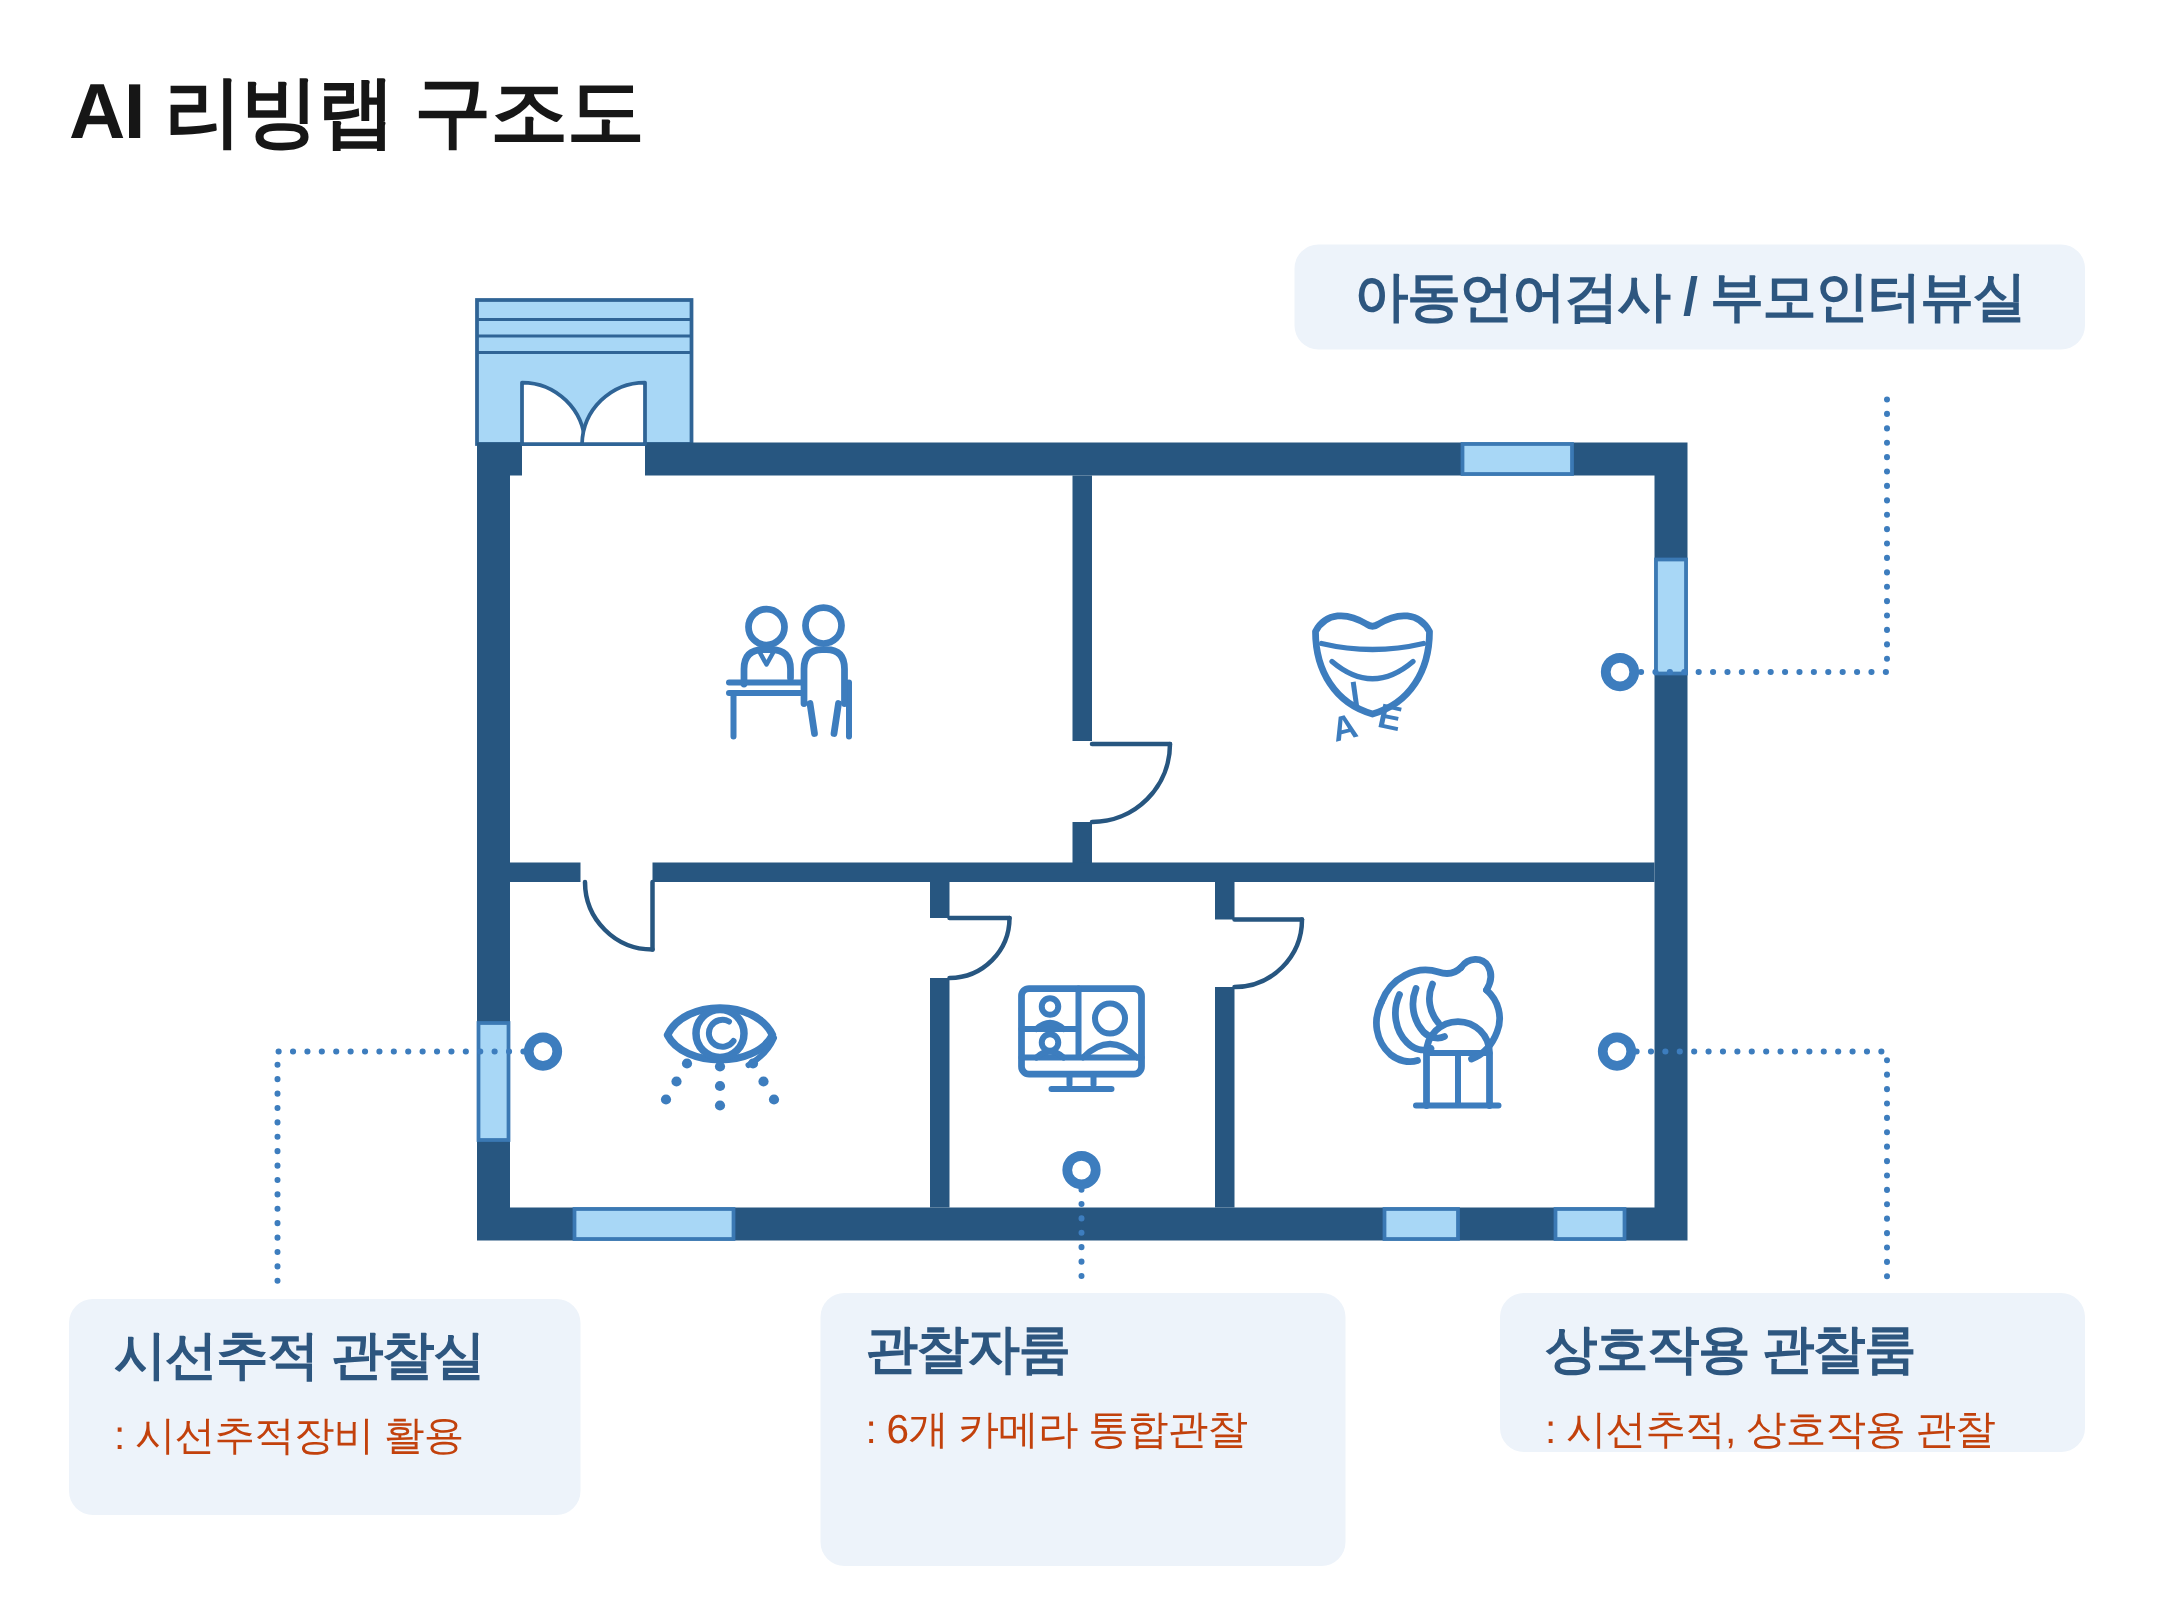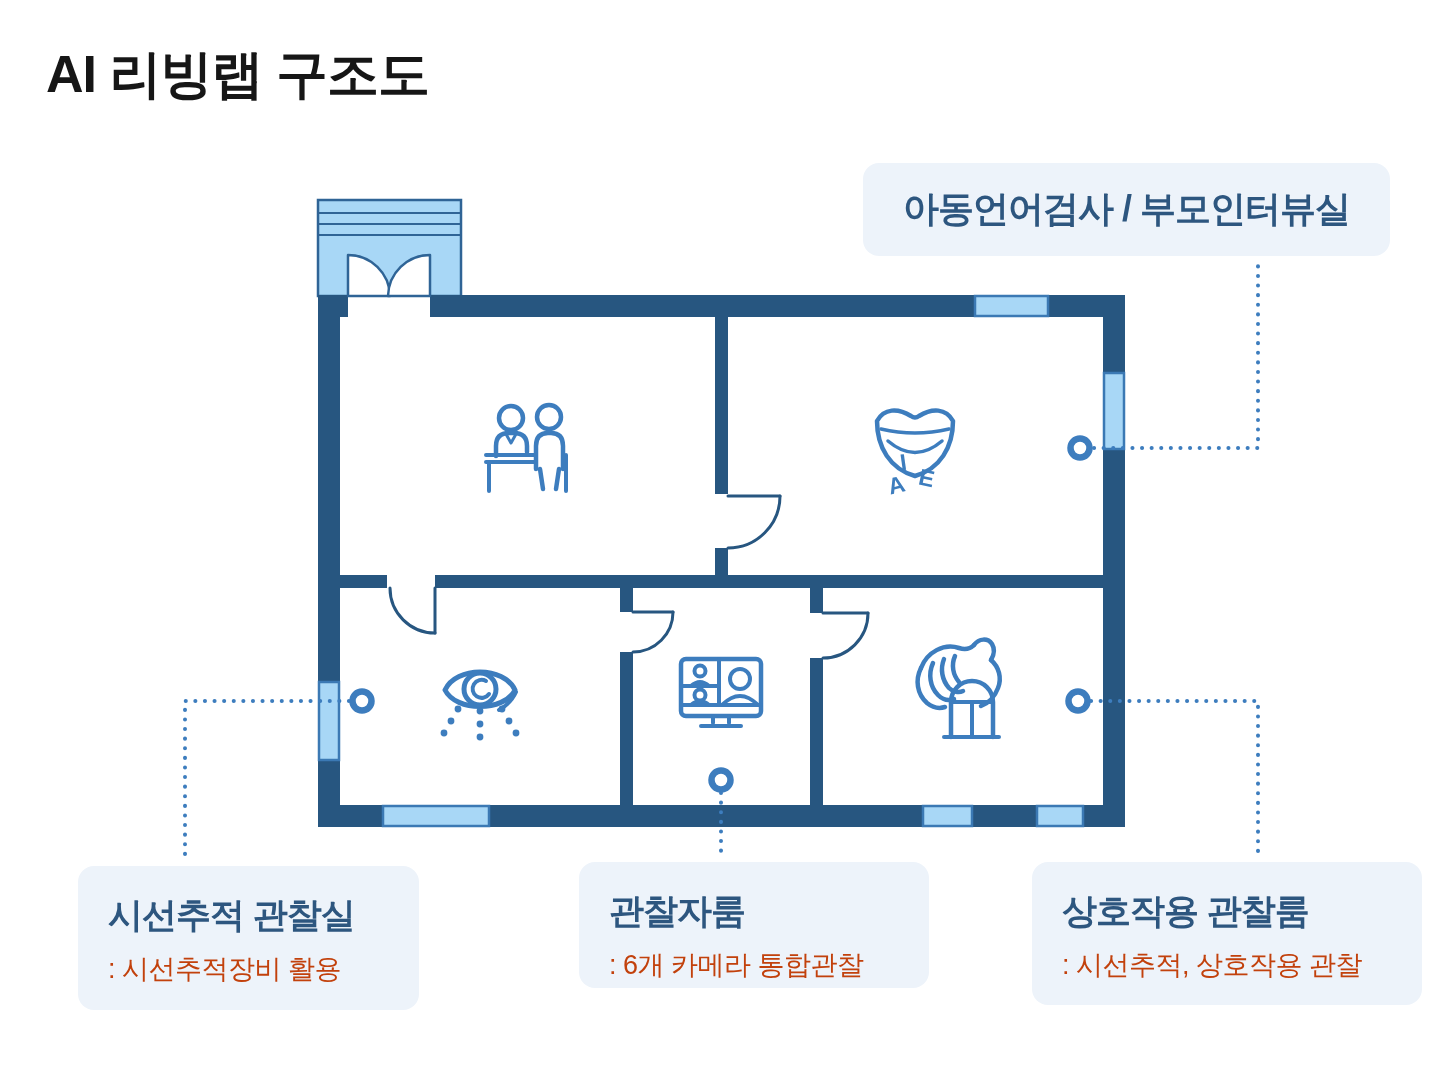--- a/index.html
+++ b/index.html
@@ -12,21 +12,21 @@
     position:absolute;left:46px;top:40px;
     font-size:52px;font-weight:800;color:#161616;letter-spacing:-1px;
   }
   .callout{
     position:absolute;background:#EDF3FA;border-radius:16px;box-sizing:border-box;
   }
   .callout .c-title{font-size:35px;font-weight:800;color:#2D567F;letter-spacing:-1px;white-space:nowrap;}
   .callout .c-desc{font-size:27px;font-weight:400;color:#c2410c;margin-top:12px;letter-spacing:-0.5px;white-space:nowrap;}
   .callout.centered{display:flex;align-items:center;justify-content:center;}
   .callout.centered .c-title{font-size:36px;}
-  .callout.padded{padding:26px 30px;margin-left:32px;}
+  .callout.padded{padding:14px 30px;}
 </style>
 </head>
 <body>
 
 <div class="stage">
 
   <div class="page-title">AI 리빙랩 구조도</div>
 
   <svg width="1440" height="1080" viewBox="0 0 1440 1080">
 
@@ -158,32 +158,32 @@
     </g>
 
     <g fill="#ffffff" stroke="#3D7DBE" stroke-width="6.5">
       <circle cx="1080" cy="448" r="9.5"></circle>
       <circle cx="1078" cy="701" r="9.5"></circle>
       <circle cx="362" cy="701" r="9.5"></circle>
       <circle cx="721" cy="780" r="9.5"></circle>
     </g>
   </svg>
 
-  <div class="callout centered" style="left:863px;top:163px;width:527px;height:93px;">
+  <div class="callout centered" style="left:863px;top:163px;width:527px;height:70px;">
     <div class="c-title">아동언어검사 / 부모인터뷰실</div>
   </div>
 
   <div class="callout padded" style="left:46px;top:866px;width:341px;height:144px;">
     <div class="c-title">시선추적 관찰실</div>
     <div class="c-desc">: 시선추적장비 활용</div>
   </div>
 
-  <div class="callout padded" style="left:547px;top:862px;width:350px;height:126px;">
+  <div class="callout padded" style="left:547px;top:862px;width:350px;height:182px;">
     <div class="c-title">관찰자룸</div>
     <div class="c-desc">: 6개 카메라 통합관찰</div>
   </div>
 
-  <div class="callout padded" style="left:1000px;top:862px;width:390px;height:143px;">
+  <div class="callout padded" style="left:1000px;top:862px;width:390px;height:106px;">
     <div class="c-title">상호작용 관찰룸</div>
     <div class="c-desc">: 시선추적, 상호작용 관찰</div>
   </div>
 
 </div>
 
 </body></html>

